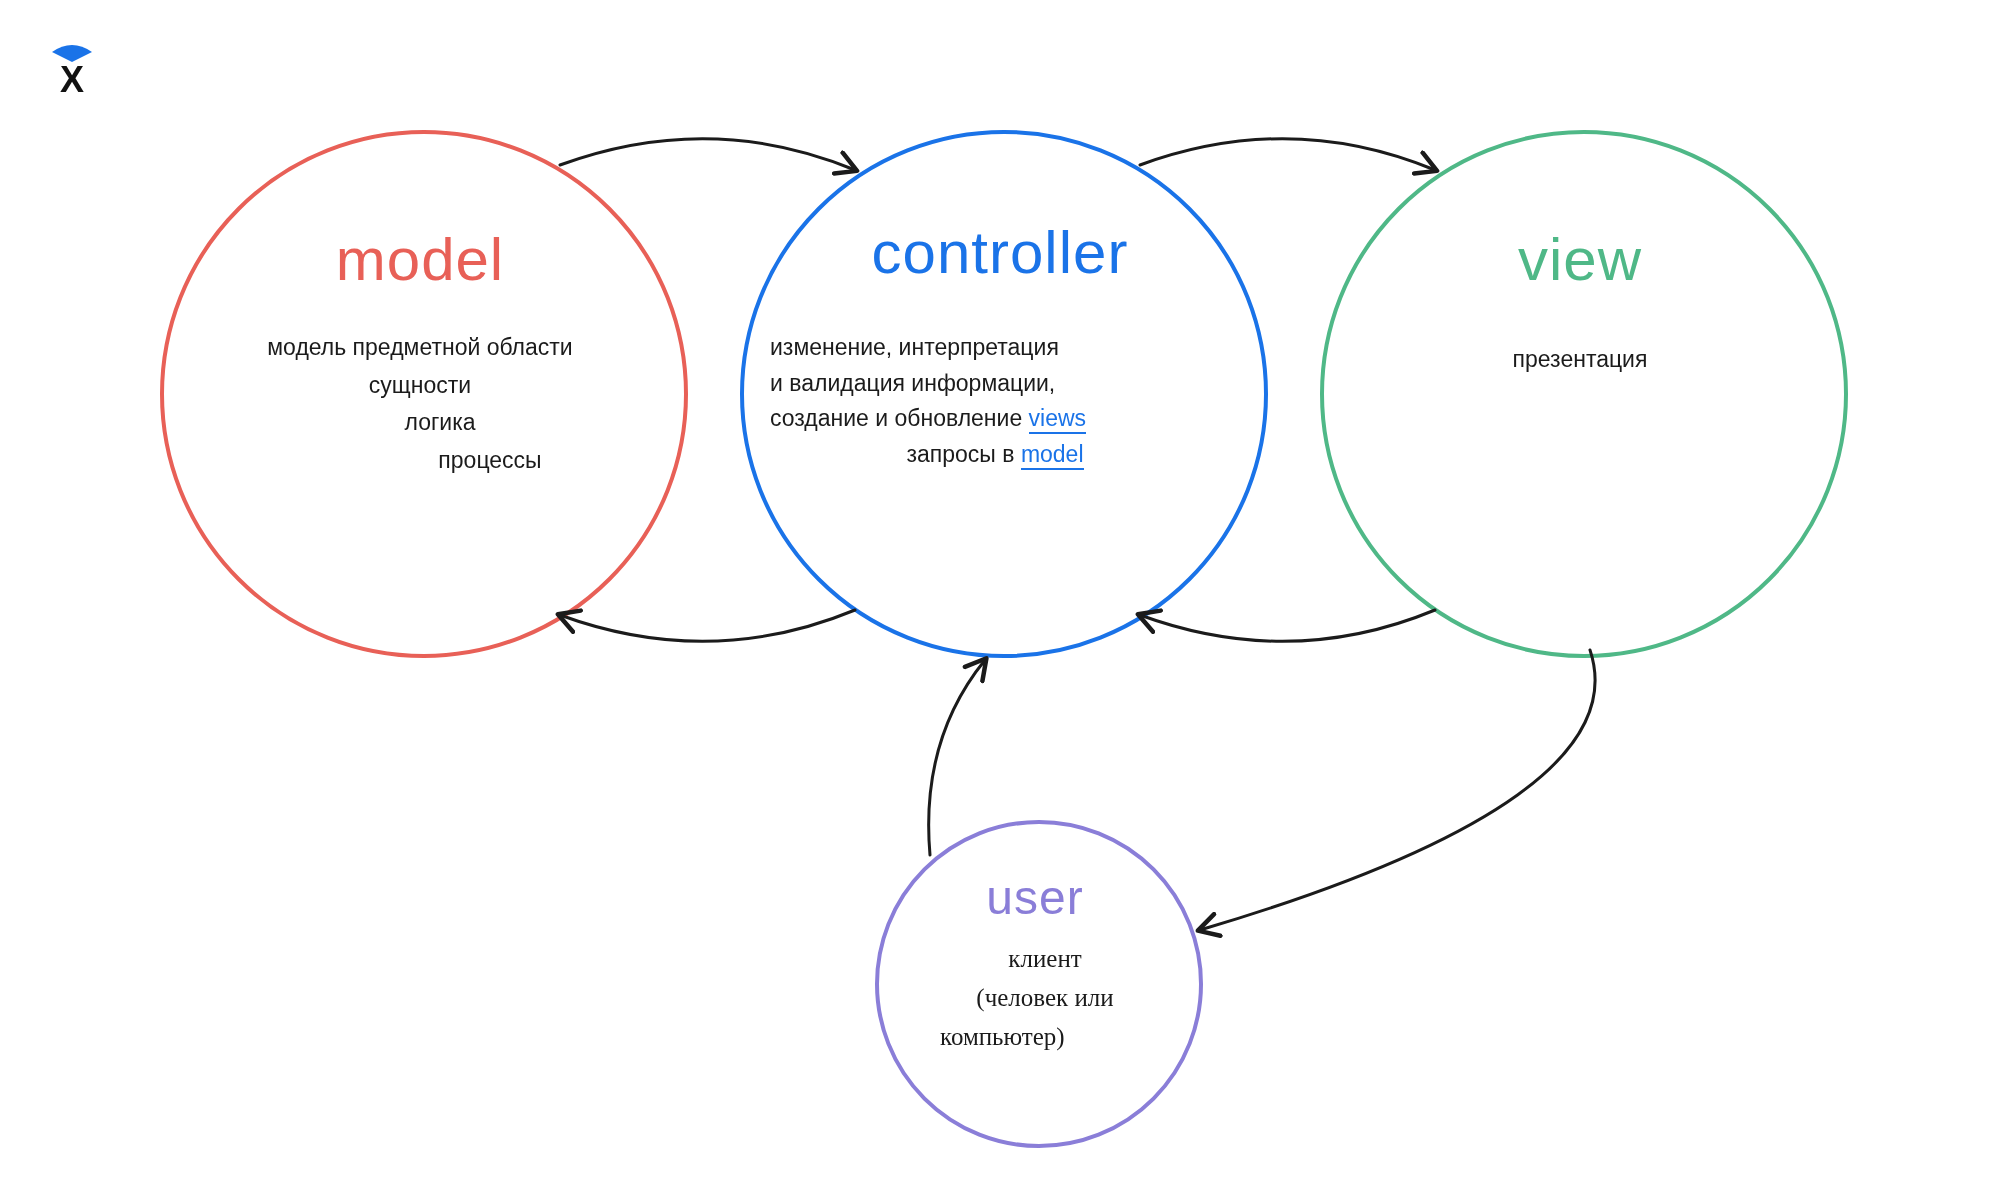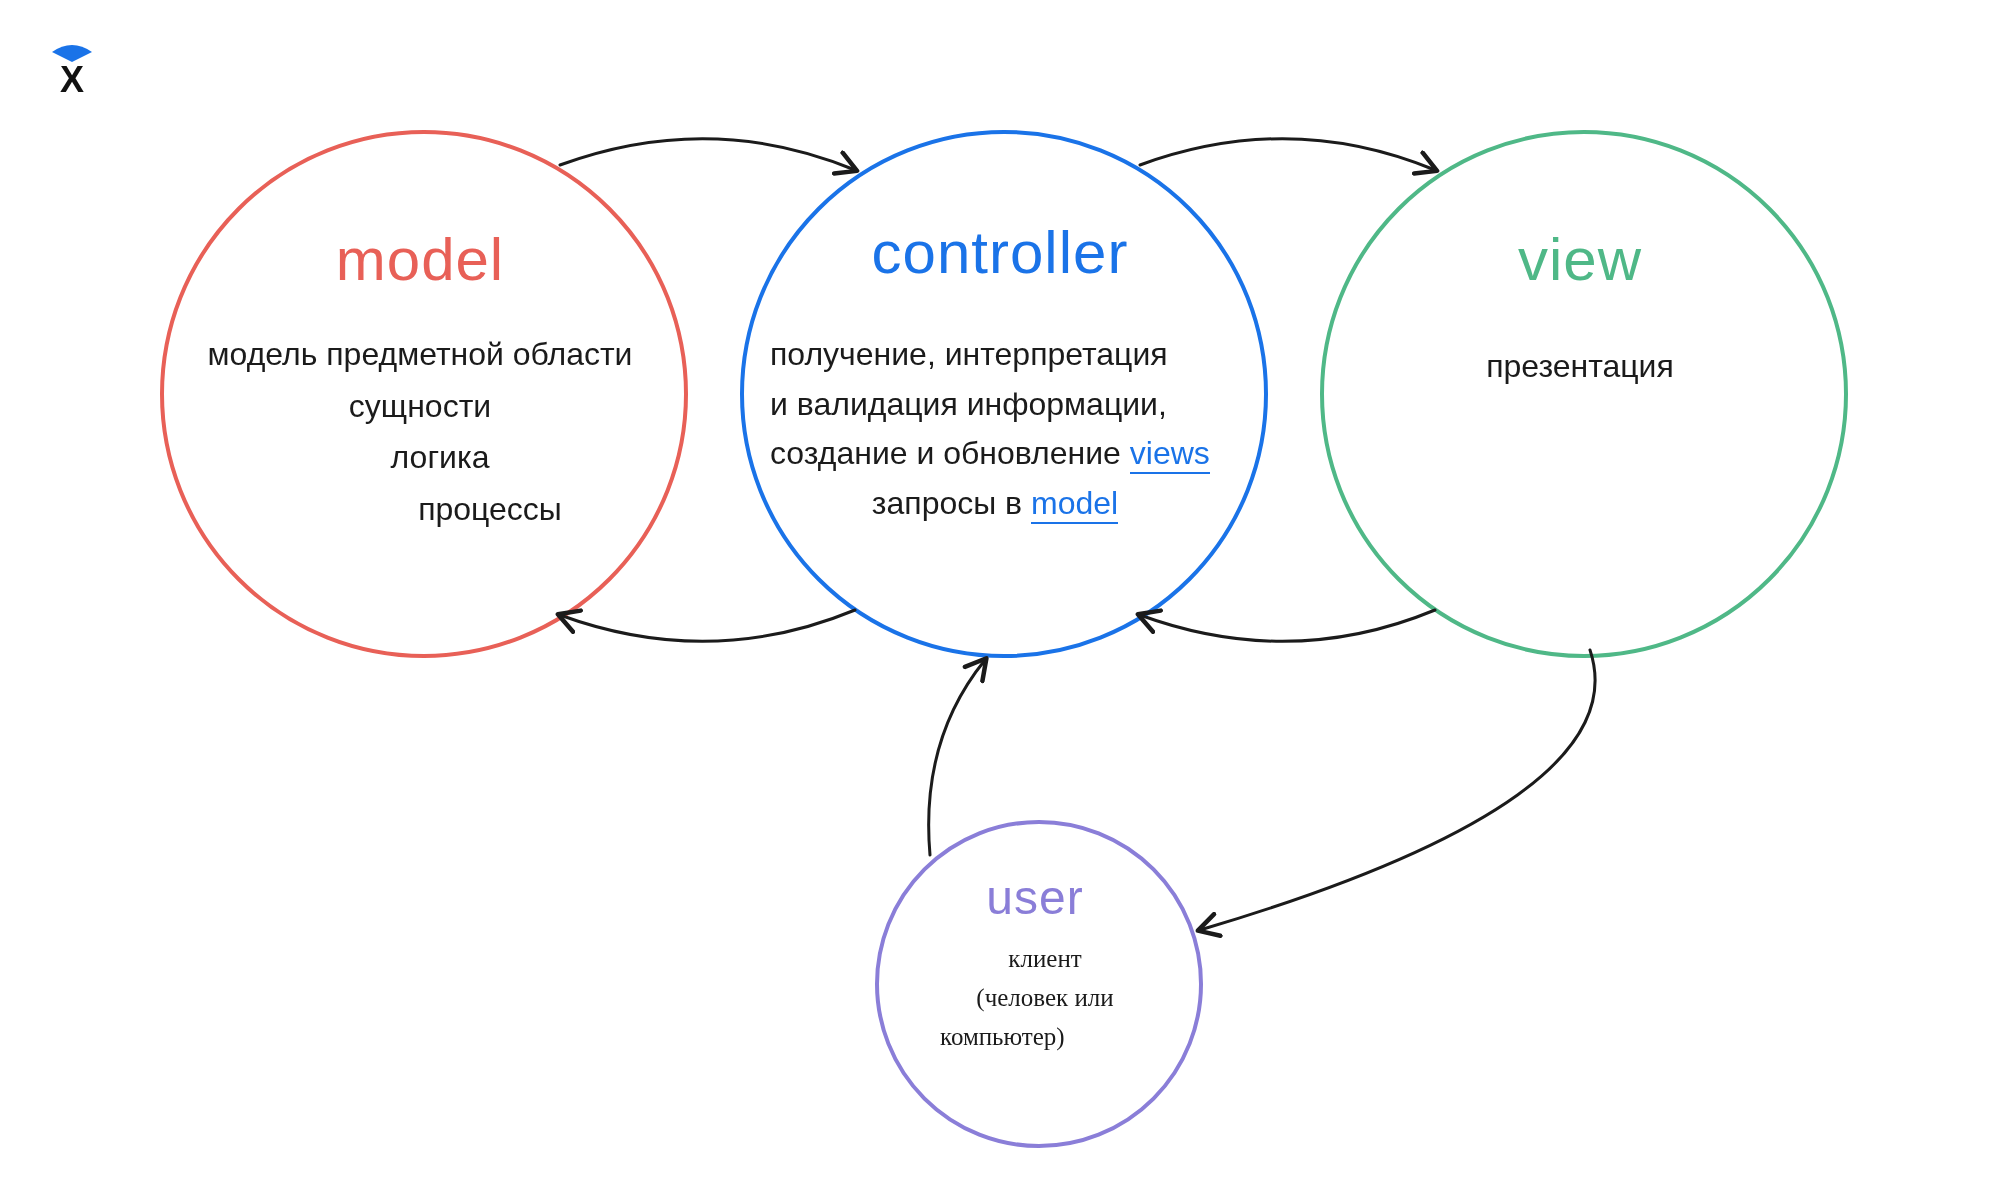--- a/index.html
+++ b/index.html
@@ -62,21 +62,21 @@
     text-align: center;
     width: 100%;
   }
   .title-model  { color: #e86057; top: 225px; left: 160px; width: 520px; }
   .title-controller { color: #1a73e8; top: 218px; left: 740px; width: 520px; }
   .title-view   { color: #4fb887; top: 225px; left: 1320px; width: 520px; }
   .title-user   { color: #8a7ed8; top: 870px; left: 875px; width: 320px; font-size: 48px; }
 
   .body-text {
     position: absolute;
-    font-size: 32px;
+    font-size: 23px;
     color: #1b1b1b;
     line-height: 1.55;
     text-align: center;
   }
   .bt-model { top: 330px; left: 180px; width: 480px; }
   .bt-model div { margin-bottom: 2px;}
   .bt-model .i1 { padding-left: 0px; }
   .bt-model .i2 { padding-left: 40px; }
   .bt-model .i3 { padding-left: 140px; }
 
@@ -123,21 +123,21 @@
   <div class="title title-view">view</div>
 
   <div class="body-text bt-model">
     <div>модель предметной области</div>
     <div class="i1">сущности</div>
     <div class="i2">логика</div>
     <div class="i3">процессы</div>
   </div>
 
   <div class="body-text bt-controller">
-    <div>получение, интерпретация</div>
+    <div>изменение, интерпретация</div>
     <div>и валидация информации,</div>
     <div>
       <span>создание и обновление </span><span class="link">views</span>
     </div>
     <div class="right">
       <span>запросы в </span><span class="link">model</span>
     </div>
   </div>
 
   <div class="body-text bt-view">

